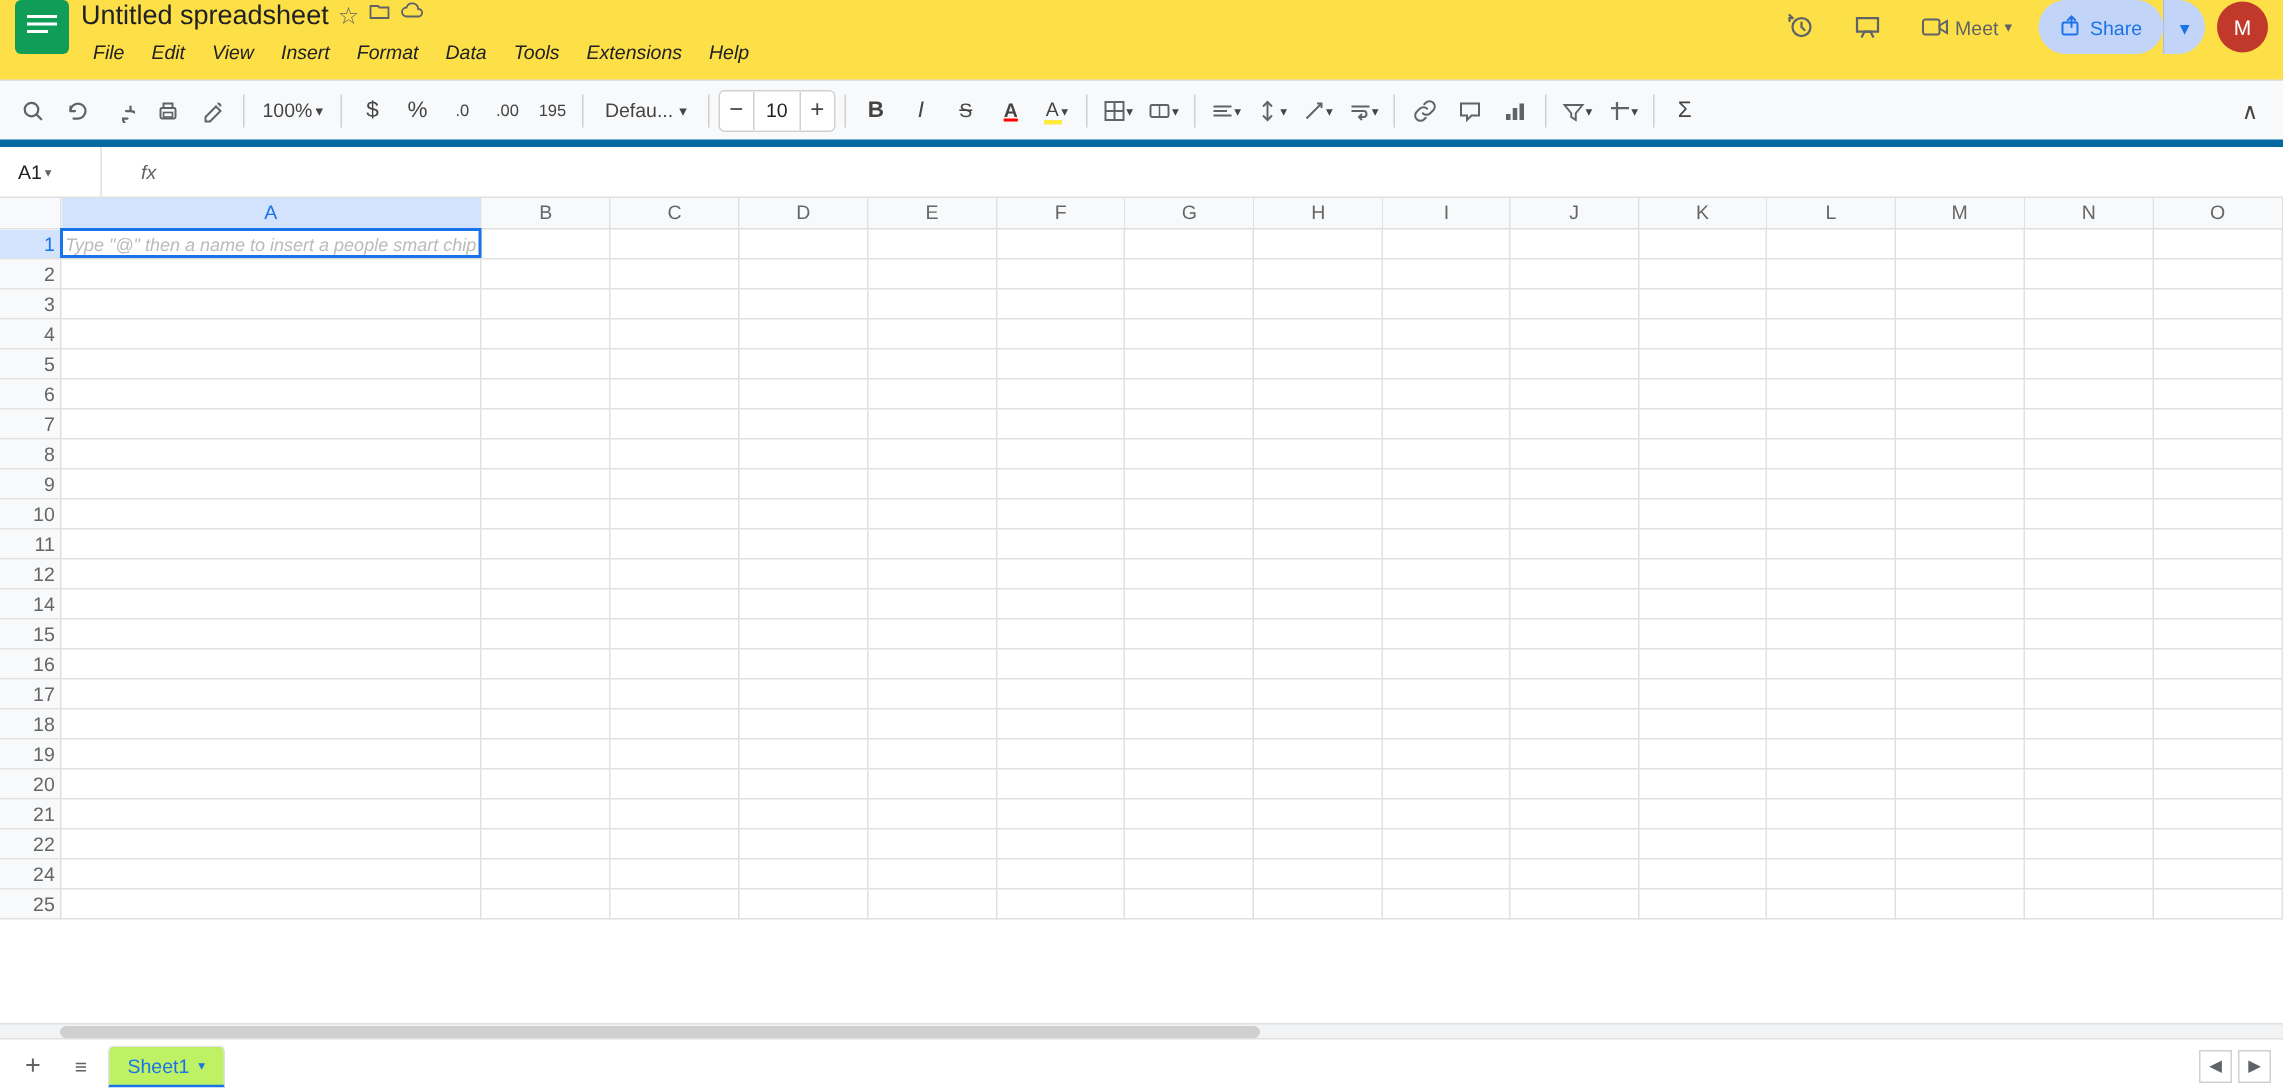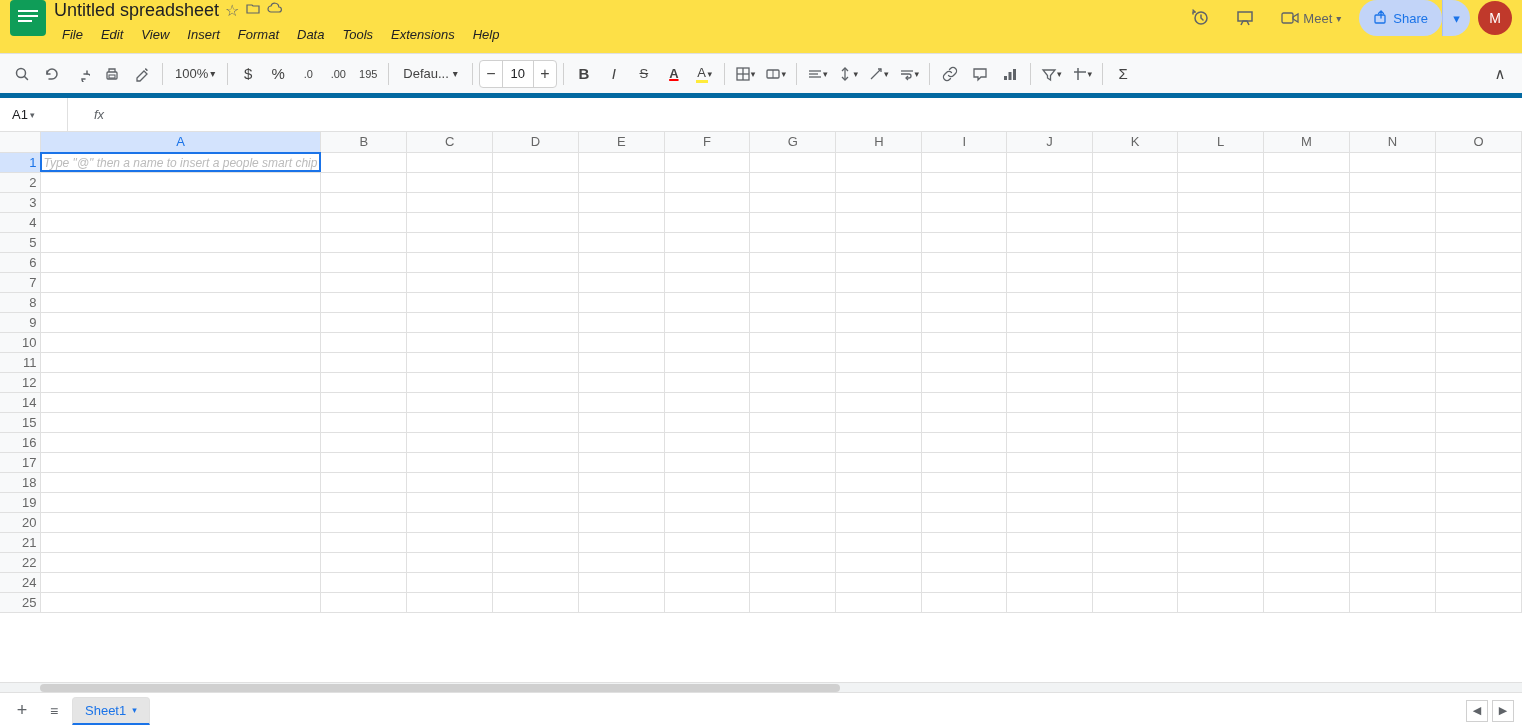--- a/index.html
+++ b/index.html
@@ -341,21 +341,21 @@
     .sheet-tab {
       display: flex; align-items: center;
       padding: 0 12px;
       height: 28px;
       border-radius: 4px 4px 0 0;
       font-size: 13px;
       cursor: pointer;
       gap: 6px;
     }
     .sheet-tab.active {
-      background: #e5e5e5;
+      background: #bef264;
       border: 1px solid #e0e0e0;
       border-bottom: 2px solid #1a73e8;
       color: #1a73e8;
     }
     .sheet-tab:not(.active) {
       color: #5f6368;
     }
     #add-sheet-btn {
       width: 28px; height: 28px;
       display: flex; align-items: center; justify-content: center;

